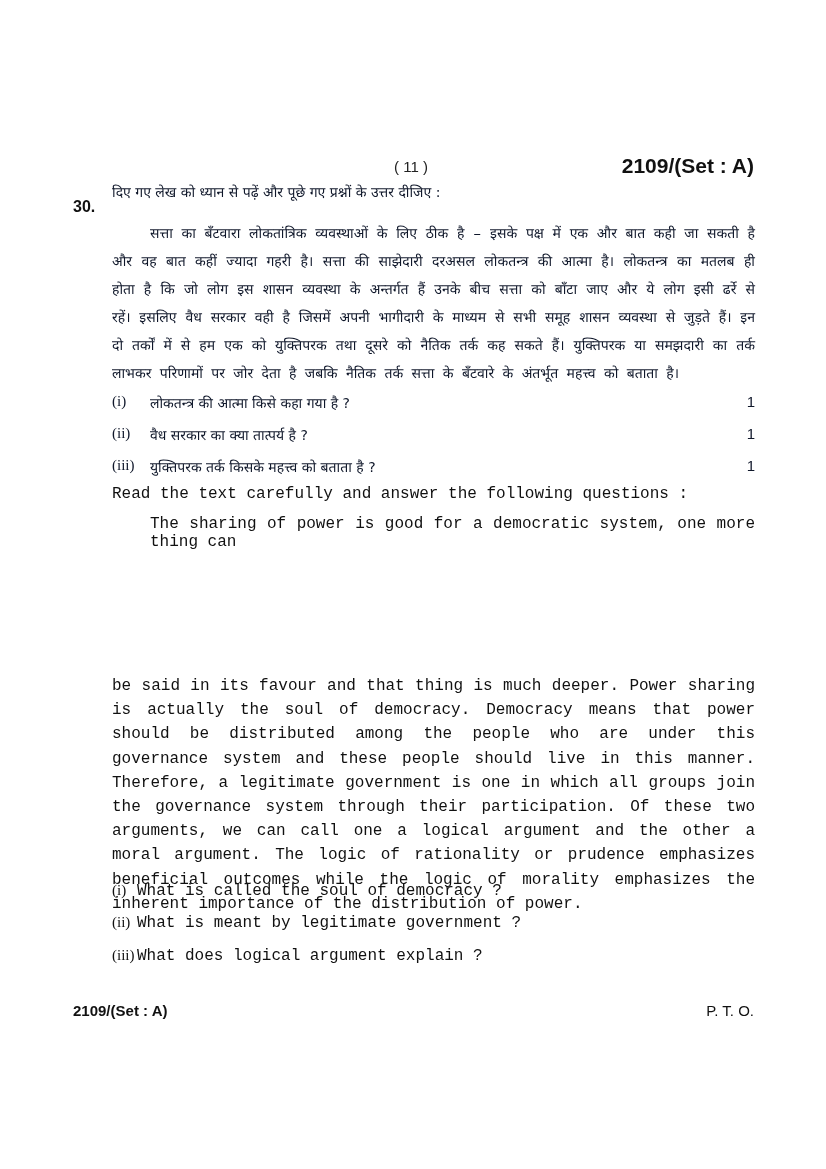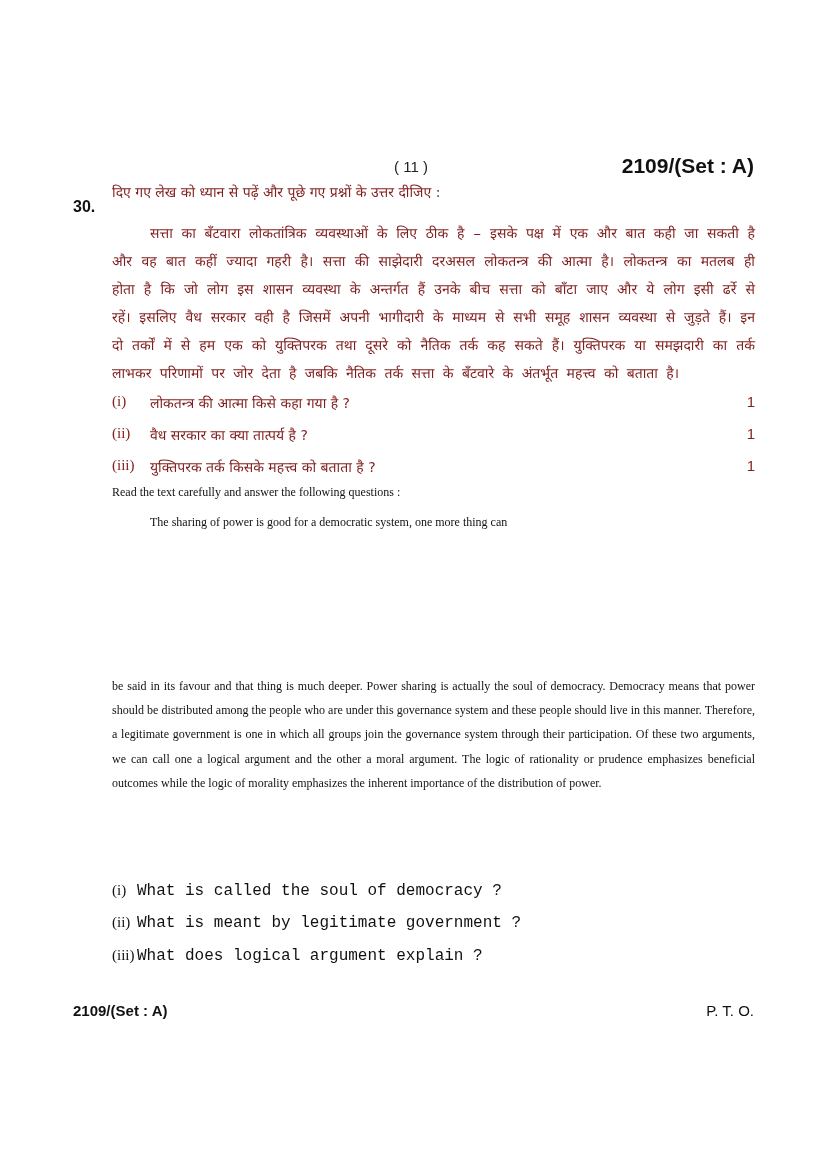--- a/index.html
+++ b/index.html
@@ -1,28 +1,28 @@
 <!DOCTYPE html>
 <html><head>
   <meta charset="utf-8">
   <style>
     html, body { margin: 0; padding: 0; background: #ffffff; }
     body { width: 826px; height: 1169px; position: relative; overflow: hidden; color: #111; }
     .page { position: absolute; left: 0; top: 0; width: 826px; height: 907px; }
     .hdr-page { position: absolute; top: 158px; left: 394px; font-family: "Liberation Sans", sans-serif; font-size: 15px; color: #222; }
     .hdr-code { position: absolute; top: 154px; right: 72px; font-family: "Liberation Sans", sans-serif; font-size: 21px; font-weight: bold; color: #111; }
     .qnum { position: absolute; left: 73px; top: 198px; font-family: "Liberation Sans", sans-serif; font-size: 16px; font-weight: bold; }
-    .hi { font-family: "DejaVu Sans", sans-serif; font-size: 14px; color: #7f1d1d; }
+    .hi { font-family: "DejaVu Sans", sans-serif; font-size: 14px; color: #0f172a; }
     .q-intro { position: absolute; left: 112px; top: 182px; }
     .hi-para { position: absolute; left: 112px; top: 220px; width: 643px; line-height: 28px; text-align: justify; text-indent: 38px; font-family: Liberation Mono, monospace; }
     .sub { position: absolute; left: 112px; width: 643px; }
     .sub .num { position: absolute; left: 0; font-family: "Liberation Serif", serif; font-size: 15px; }
     .sub .txt { position: absolute; left: 38px; }
     .sub .marks { position: absolute; right: 0; font-family: "Liberation Sans", sans-serif; font-size: 15px; }
-    .en { font-family: Liberation Serif, serif; font-size: 12px; color: #111; }
+    .en { font-family: Liberation Mono, monospace; font-size: 16px; color: #111; }
     .en-intro { position: absolute; left: 112px; top: 485px; }
     .en-first { position: absolute; left: 150px; top: 515px; width: 605px; text-align: justify; }
     .en-para { position: absolute; left: 112px; top: 654px; width: 643px; line-height: 24.2px; text-align: justify; margin-top: 20px; }
     .en-sub { position: absolute; left: 112px; width: 643px; }
     .en-sub .num { position: absolute; left: 0; font-family: "Liberation Serif", serif; font-size: 15px; }
     .en-sub .txt { position: absolute; left: 25px; font-family: Liberation Mono, monospace; font-size: 16px; }
     .ftr-code { position: absolute; left: 73px; top: 1002px; font-family: "Liberation Sans", sans-serif; font-size: 15px; font-weight: bold; }
     .ftr-pto { position: absolute; right: 72px; top: 1002px; font-family: "Liberation Sans", sans-serif; font-size: 15px; }
   </style>
 </head>

